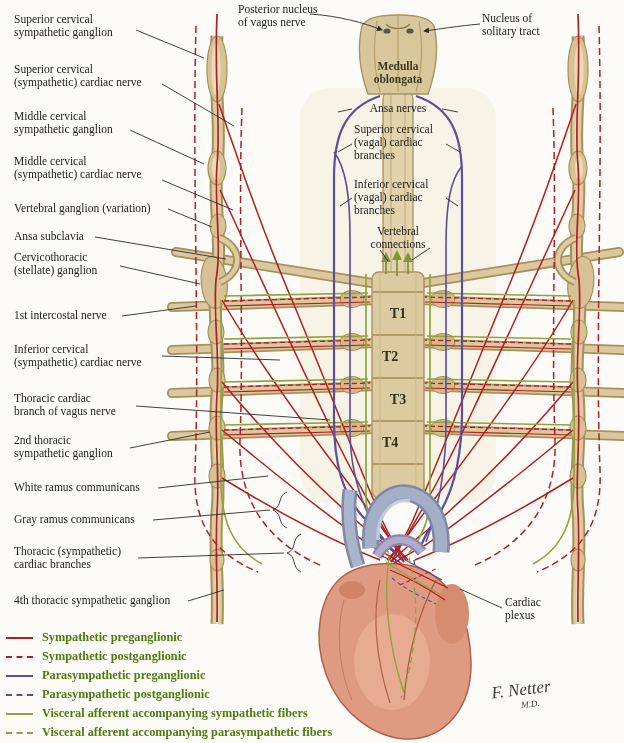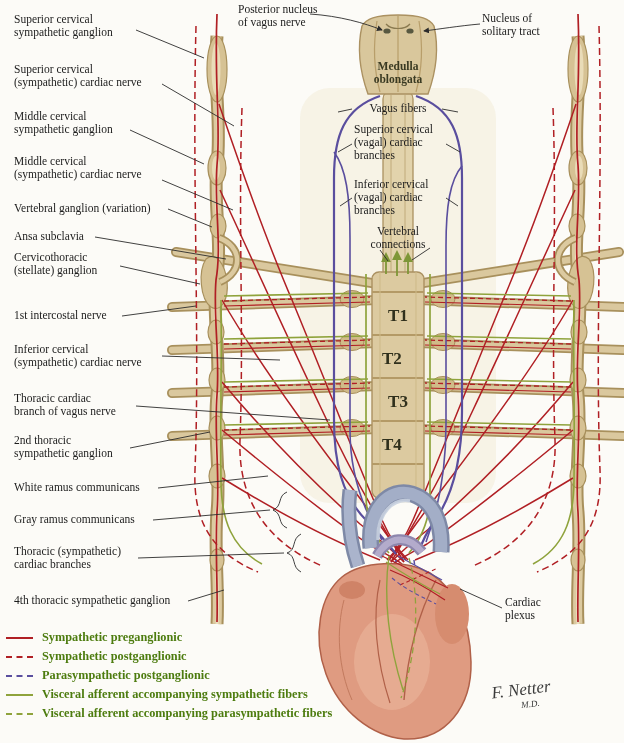--- a/index.html
+++ b/index.html
@@ -3,21 +3,21 @@
 <meta charset="utf-8">
 <style>
   *{box-sizing:border-box;margin:0;padding:0}
   html,body{width:624px;height:743px}
   body{background:#fcfbf7;font-family:"Liberation Serif",serif;position:relative;overflow:hidden}
   .figure{position:absolute;inset:0}
   svg.plate{position:absolute;left:0;top:0}
   .lbl{position:absolute;font-size:11.5px;line-height:1.12;color:#1c1c1c;white-space:pre-line}
   .center{text-align:center}
   .medulla-lbl{color:#3a3a22;font-weight:bold}
-  .tlabel{position:absolute;font-weight:bold;font-size:17px;color:#30301c;white-space:pre-line}
+  .tlabel{position:absolute;font-weight:bold;font-size:14px;color:#30301c;white-space:pre-line}
   .legend{position:absolute;left:6px;top:628px;width:480px}
   .legend-row{display:flex;align-items:center;height:19px}
   .swatch{display:inline-block;width:27px;height:0;border-top:2.6px solid #000;margin-right:9px;flex:0 0 auto}
   .legend-label{font-weight:bold;font-size:12.3px;color:#4d7c0f;white-space:nowrap}
   .signature{position:absolute;left:492px;top:680px;transform:rotate(-7deg);color:#3a3a3a;font-style:italic}
   .signature .name{font-size:17px}
   .signature .cred{font-size:9px;display:block;margin-left:28px}
 </style>
 </head>
 <body>
@@ -224,21 +224,21 @@
     <path d="M301,534 C291,539 297,550 287,553 C297,556 291,567 301,572"></path>
   </g>
 </svg>
 
 <div class="lbl" style="left:238px;top:3px">Posterior nucleus
 of vagus nerve</div>
 <div class="lbl" style="left:482px;top:12px">Nucleus of
 solitary tract</div>
 <div class="lbl center medulla-lbl" style="left:366px;top:60px;width:64px">Medulla
 oblongata</div>
-<div class="lbl center" style="left:356px;top:102px;width:84px">Vagus fibers</div>
+<div class="lbl center" style="left:356px;top:102px;width:84px">Ansa nerves</div>
 <div class="lbl" style="left:354px;top:123px">Superior cervical
 (vagal) cardiac
 branches</div>
 <div class="lbl" style="left:354px;top:178px">Inferior cervical
 (vagal) cardiac
 branches</div>
 <div class="lbl center" style="left:362px;top:225px;width:72px">Vertebral
 connections</div>
 
 <div class="lbl" style="left:14px;top:13px">Superior cervical
@@ -281,20 +281,24 @@
 <div class="legend">
   <div class="legend-row">
         <span class="swatch" style="border-top-color: rgb(176, 31, 36); border-top-style: solid;"></span>
         <span class="legend-label">Sympathetic preganglionic</span>
       </div>
   <div class="legend-row">
         <span class="swatch" style="border-top-color: rgb(176, 31, 36); border-top-style: dashed;"></span>
         <span class="legend-label">Sympathetic postganglionic</span>
       </div>
   <div class="legend-row">
+        <span class="swatch" style="border-top-color: rgb(90, 78, 158); border-top-style: solid;"></span>
+        <span class="legend-label">Parasympathetic preganglionic</span>
+      </div>
+  <div class="legend-row">
         <span class="swatch" style="border-top-color: rgb(90, 78, 158); border-top-style: dashed;"></span>
         <span class="legend-label">Parasympathetic postganglionic</span>
       </div>
   <div class="legend-row">
         <span class="swatch" style="border-top-color: rgb(143, 163, 60); border-top-style: solid;"></span>
         <span class="legend-label">Visceral afferent accompanying sympathetic fibers</span>
       </div>
   <div class="legend-row">
         <span class="swatch" style="border-top-color: rgb(143, 163, 60); border-top-style: dashed;"></span>
         <span class="legend-label">Visceral afferent accompanying parasympathetic fibers</span>

